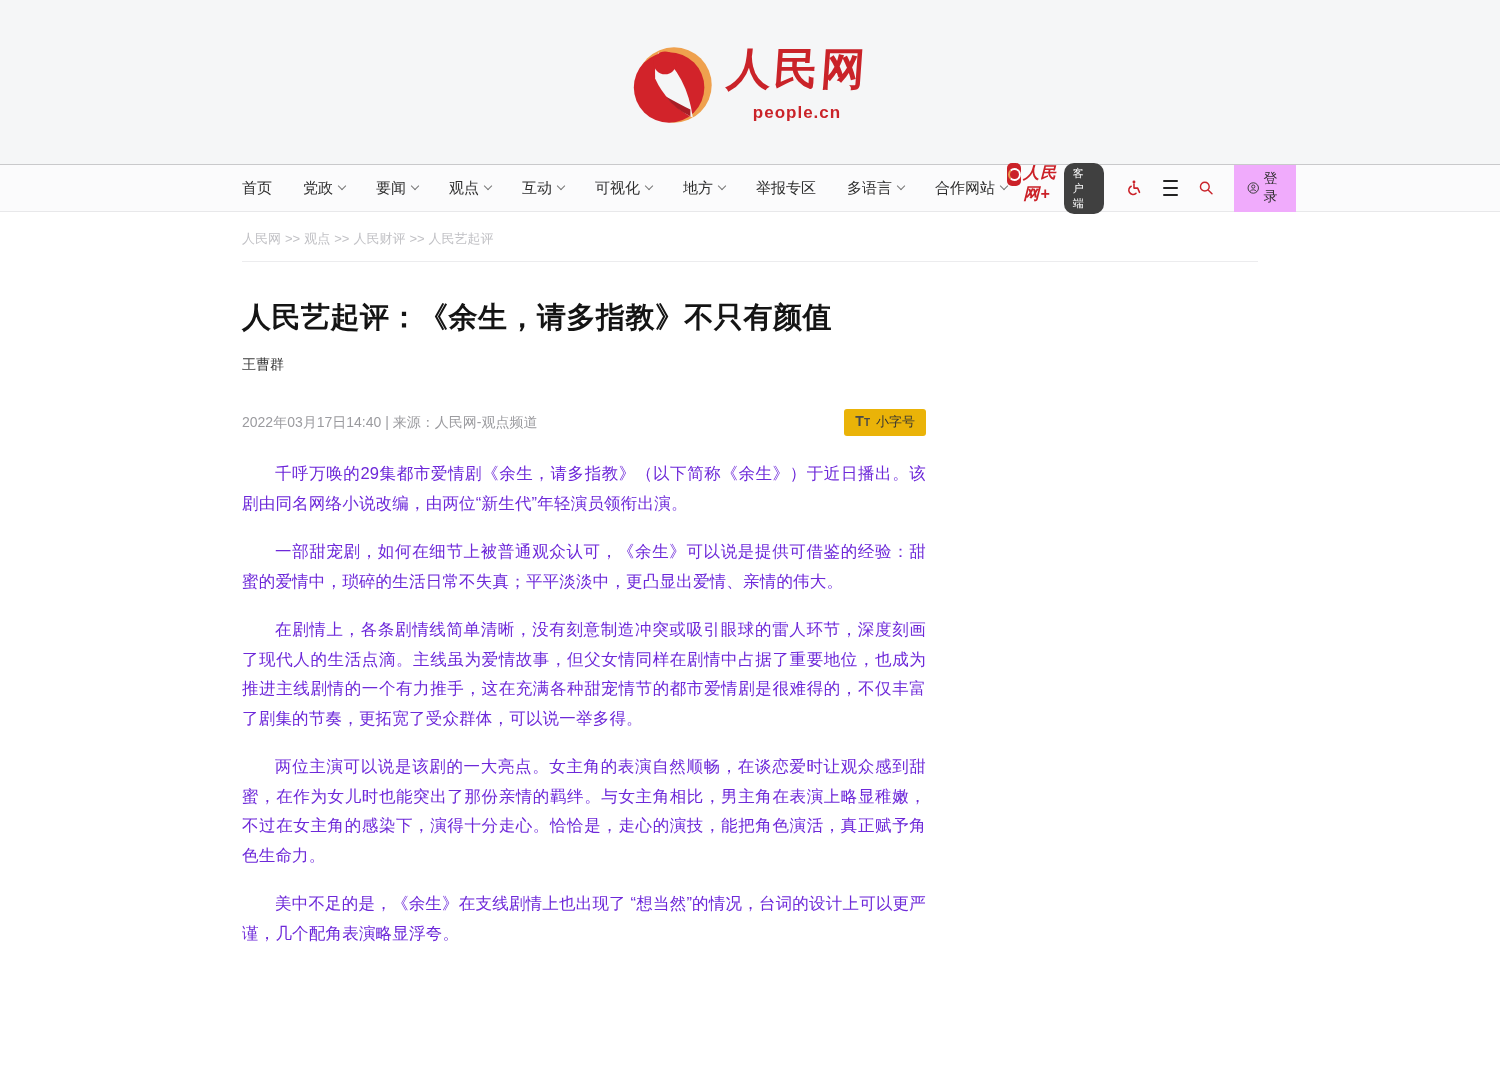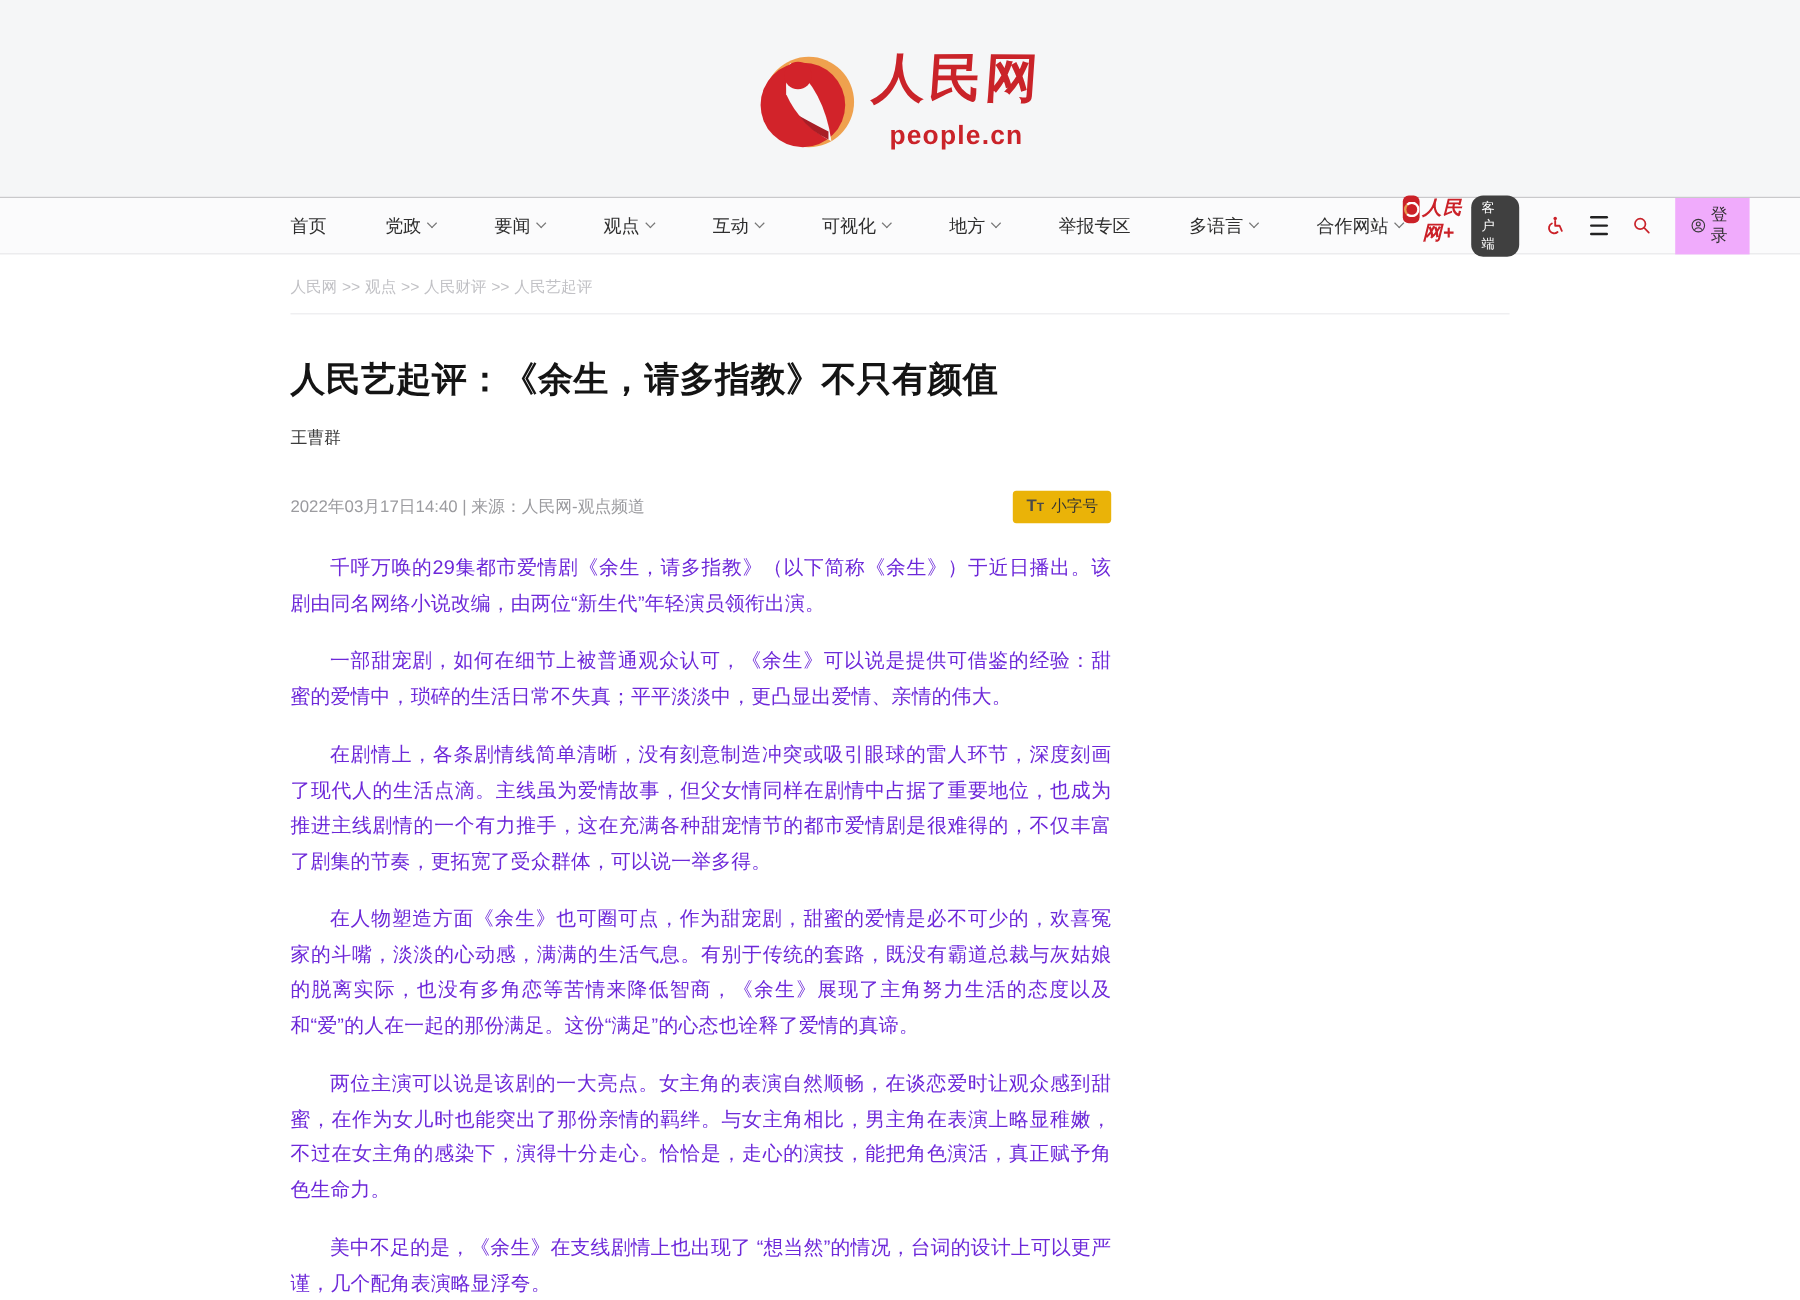--- a/index.html
+++ b/index.html
@@ -16,28 +16,28 @@
     height:165px; background:#f5f6f7; border-bottom:1px solid #c9c9cb;
     display:flex; align-items:center; justify-content:center;
   }
   .logo { display:flex; align-items:center; gap:12px; cursor:pointer; margin-top:6px; }
   .logo-globe { width:82px; height:82px; }
   .logo-text { display:flex; flex-direction:column; align-items:center; }
   .logo-cn {
     font-size:44px; font-weight:700; color:#ca2329; letter-spacing:3px;
     transform:skewX(-4deg); line-height:1;
   }
-  .logo-en { font-size:22px; font-weight:700; color:#ca2329; letter-spacing:1px; margin-top:12px; }
+  .logo-en { font-size:17px; font-weight:700; color:#ca2329; letter-spacing:1px; margin-top:12px; }
 
   
   .navbar {
     height:47px; background:#fbfbfc; border-bottom:1px solid #e8e8ea;
     display:flex; align-items:center; padding-left:242px; padding-right:255px;
   }
-  .nav-items { display:flex; gap:49px; }
+  .nav-items { display:flex; gap:31px; }
   .nav-item { font-size:15px; color:#2e2e2e; cursor:pointer; white-space:nowrap; display:flex; align-items:center; }
   .chev {
     display:inline-block; width:6px; height:6px;
     border-right:1.4px solid #777; border-bottom:1.4px solid #777;
     transform:rotate(45deg); margin-left:6px; margin-top:-4px;
   }
   .nav-right { margin-left:auto; display:flex; align-items:center; gap:20px; height:100%; }
   .app-badge { display:flex; align-items:flex-start; gap:2px; cursor:pointer; }
   .app-badge-icon {
     width:23px; height:23px; background:#cb2128; border-radius:5px;
@@ -208,17 +208,16 @@
     <div class="fontsize-btn">
       <span class="fs-icon"><span>T</span><small>T</small></span>
       <span class="fs-label">小字号</span>
     </div>
   </div>
 
   <div class="article-body">
       <p>千呼万唤的29集都市爱情剧《余生，请多指教》（以下简称《余生》）于近日播出。该剧由同名网络小说改编，由两位“新生代”年轻演员领衔出演。</p>
       <p>一部甜宠剧，如何在细节上被普通观众认可，《余生》可以说是提供可借鉴的经验：甜蜜的爱情中，琐碎的生活日常不失真；平平淡淡中，更凸显出爱情、亲情的伟大。</p>
       <p>在剧情上，各条剧情线简单清晰，没有刻意制造冲突或吸引眼球的雷人环节，深度刻画了现代人的生活点滴。主线虽为爱情故事，但父女情同样在剧情中占据了重要地位，也成为推进主线剧情的一个有力推手，这在充满各种甜宠情节的都市爱情剧是很难得的，不仅丰富了剧集的节奏，更拓宽了受众群体，可以说一举多得。</p>
-      <p>在人物塑造方面《余生》也可圈可点，作为甜宠剧，甜蜜的爱情是必不可少的，欢喜冤家的斗嘴，淡淡的心动感，满满的生活气息。有别于传统的套路，既没有霸道总裁与灰姑娘的脱离实际，也没有多角恋等苦情来降低智商，《余生》展现了主角努力生活的态度以及和“爱”的人在一起的那份满足。这份“满足”的心态也诠释了爱情的真谛。</p>
       <p>两位主演可以说是该剧的一大亮点。女主角的表演自然顺畅，在谈恋爱时让观众感到甜蜜，在作为女儿时也能突出了那份亲情的羁绊。与女主角相比，男主角在表演上略显稚嫩，不过在女主角的感染下，演得十分走心。恰恰是，走心的演技，能把角色演活，真正赋予角色生命力。</p>
       <p>美中不足的是，《余生》在支线剧情上也出现了 “想当然”的情况，台词的设计上可以更严谨，几个配角表演略显浮夸。</p>
     </div>
 </div>
 
 </body></html>

